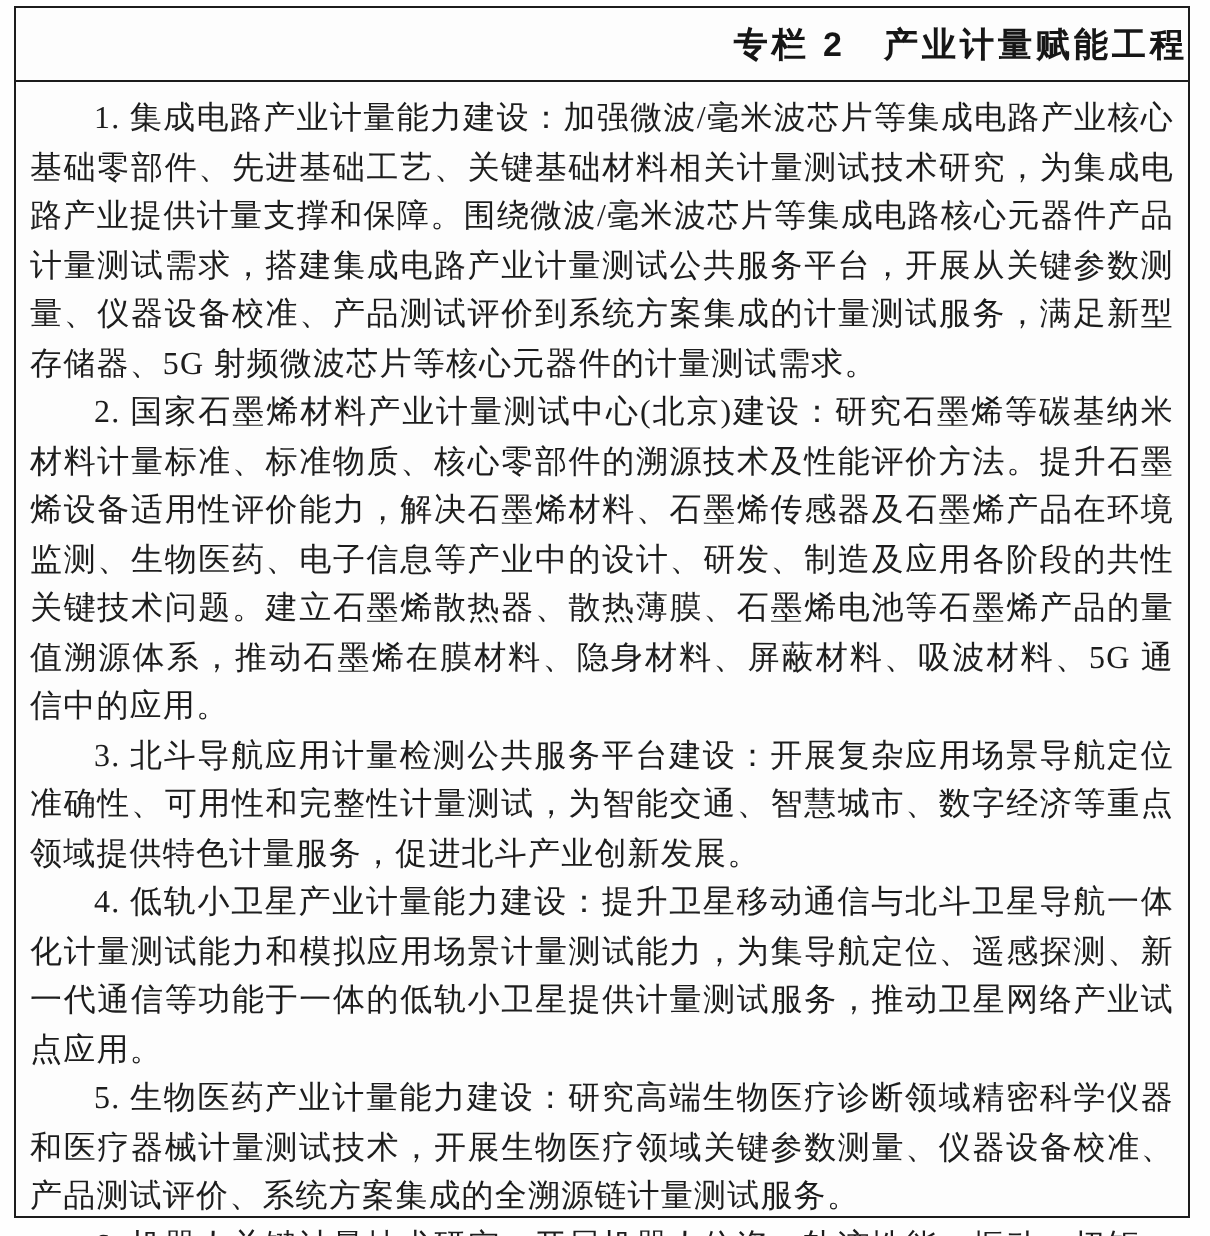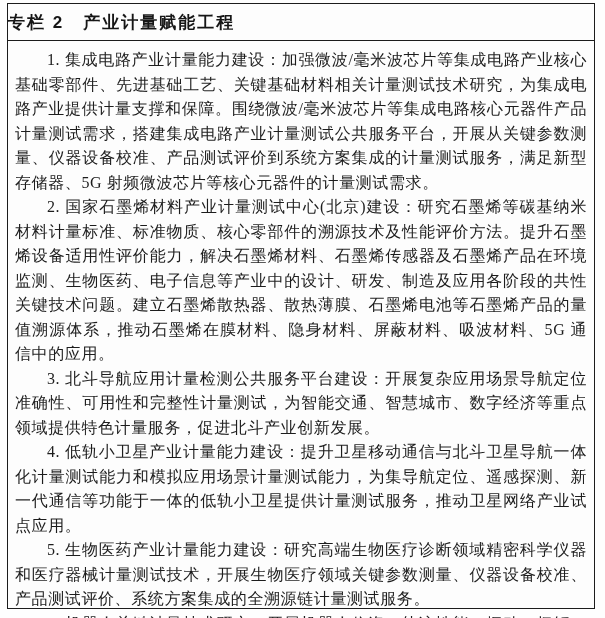--- a/index.html
+++ b/index.html
@@ -22,21 +22,21 @@
     height: 606px;
     border: 1.5px solid #1c1c1c;
     box-sizing: border-box;
     background: #fdfdfd;
   }
   .panel-header {
     height: 36px;
     border-bottom: 1.5px solid #1c1c1c;
     display: flex;
     align-items: center;
-    justify-content: flex-start;
+    justify-content: flex-end;
   }
   .panel-title {
     font-family: "Liberation Sans", "DejaVu Sans", sans-serif;
     font-weight: bold;
     font-size: 17px;
     letter-spacing: 2px;
     color: #161616;
     white-space: pre;
   }
   .panel-body {

